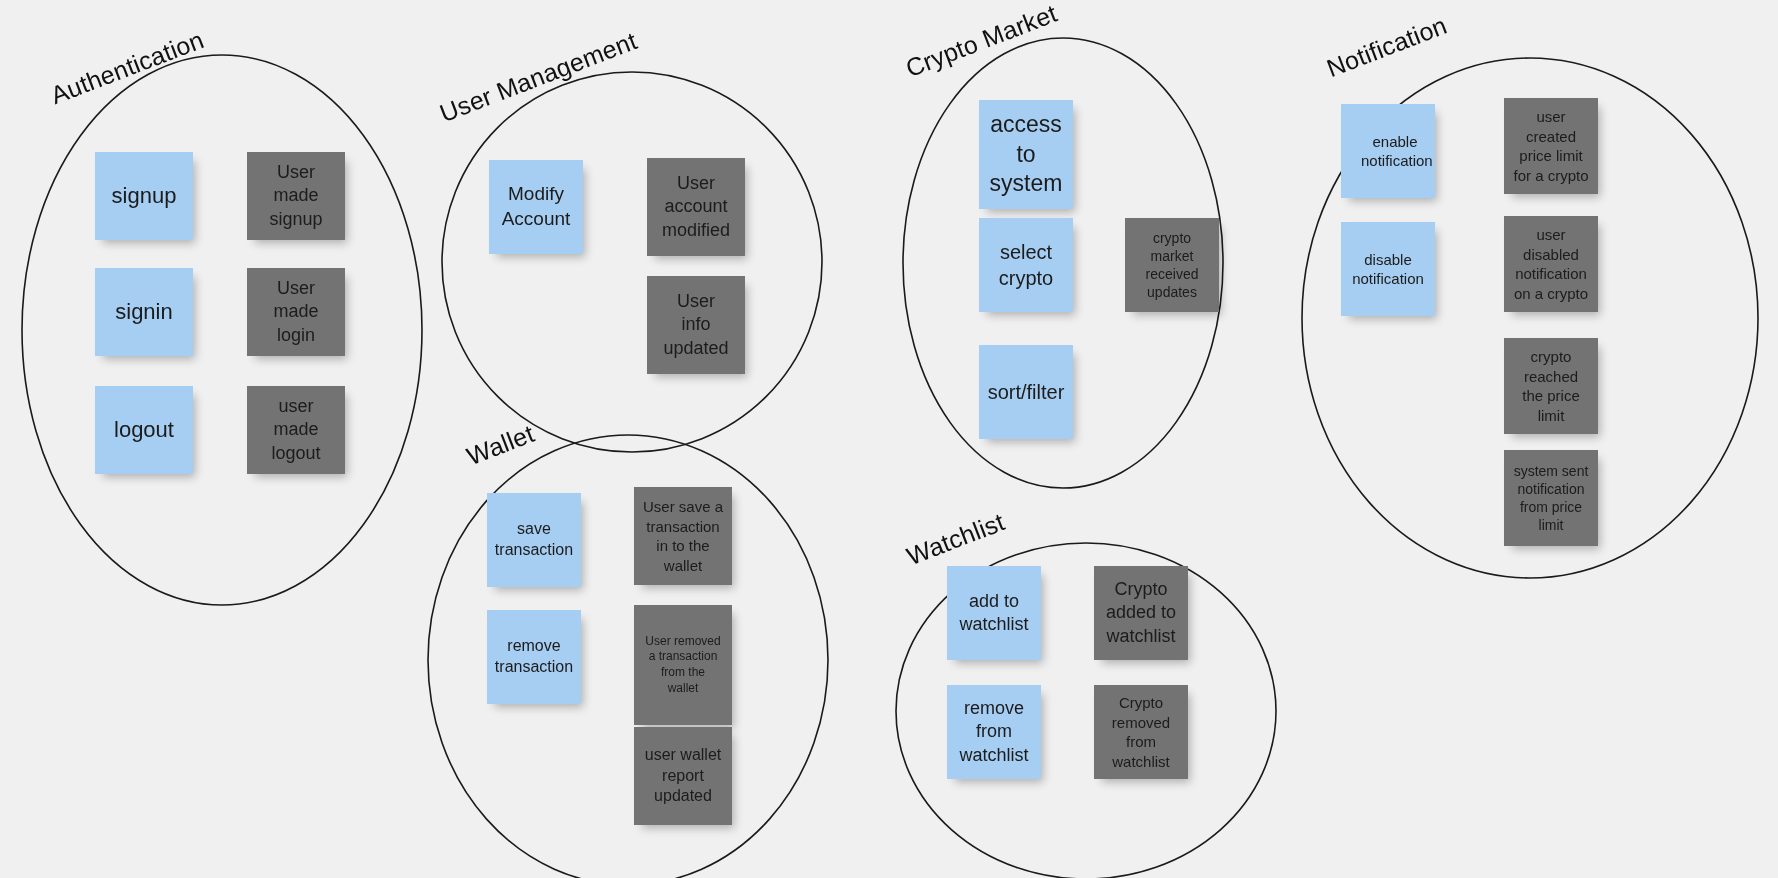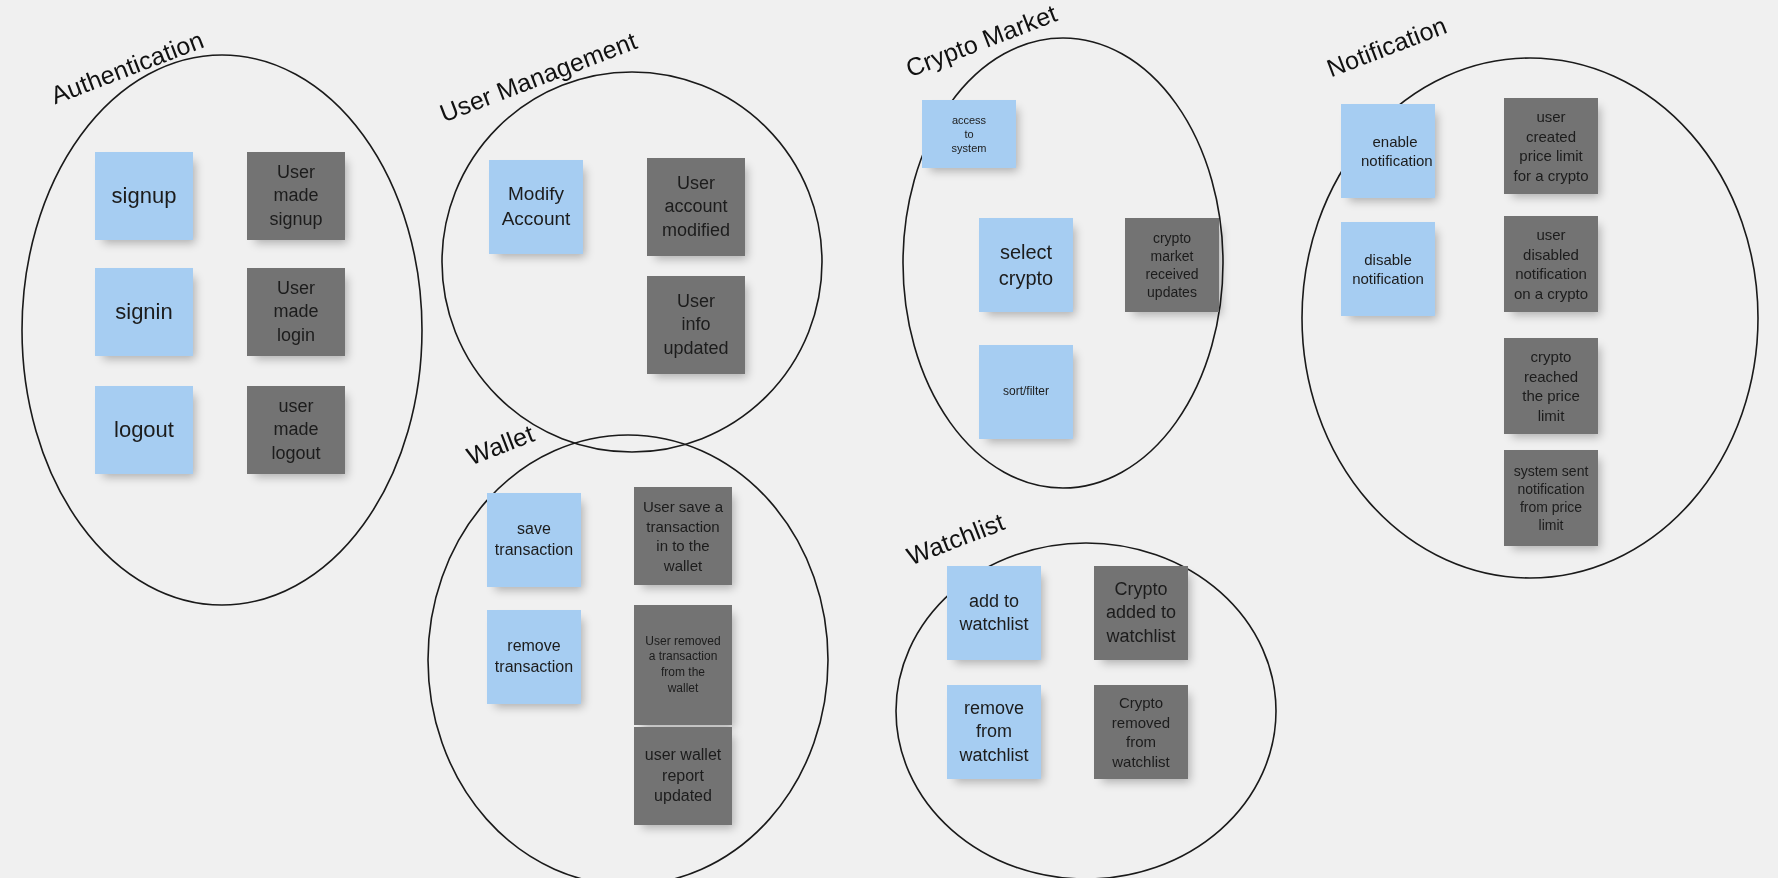--- a/index.html
+++ b/index.html
@@ -134,30 +134,30 @@
         <span class="txt">User removed
 a transaction
 from the
 wallet</span>
       </div>
       <div class="note orange" style="left: 634px; top: 727px; width: 98px; height: 98px; font-size: 16px;">
         <span class="txt">user wallet
 report
 updated</span>
       </div>
-      <div class="note blue" style="left: 922px; top: 100px; width: 94px; height: 68px; font-size: 11px;">
+      <div class="note blue" style="left: 979px; top: 100px; width: 94px; height: 109px; font-size: 23px;">
         <span class="txt">access
 to
 system</span>
       </div>
       <div class="note blue" style="left: 979px; top: 218px; width: 94px; height: 94px; font-size: 20px;">
         <span class="txt">select
 crypto</span>
       </div>
-      <div class="note blue" style="left: 979px; top: 345px; width: 94px; height: 94px; font-size: 12px;">
+      <div class="note blue" style="left: 979px; top: 345px; width: 94px; height: 94px; font-size: 20px;">
         <span class="txt">sort/filter</span>
       </div>
       <div class="note orange" style="left: 1125px; top: 218px; width: 94px; height: 94px; font-size: 14px;">
         <span class="txt">crypto
 market
 received
 updates</span>
       </div>
       <div class="note blue" style="left: 947px; top: 566px; width: 94px; height: 94px; font-size: 18px;">
         <span class="txt">add to

